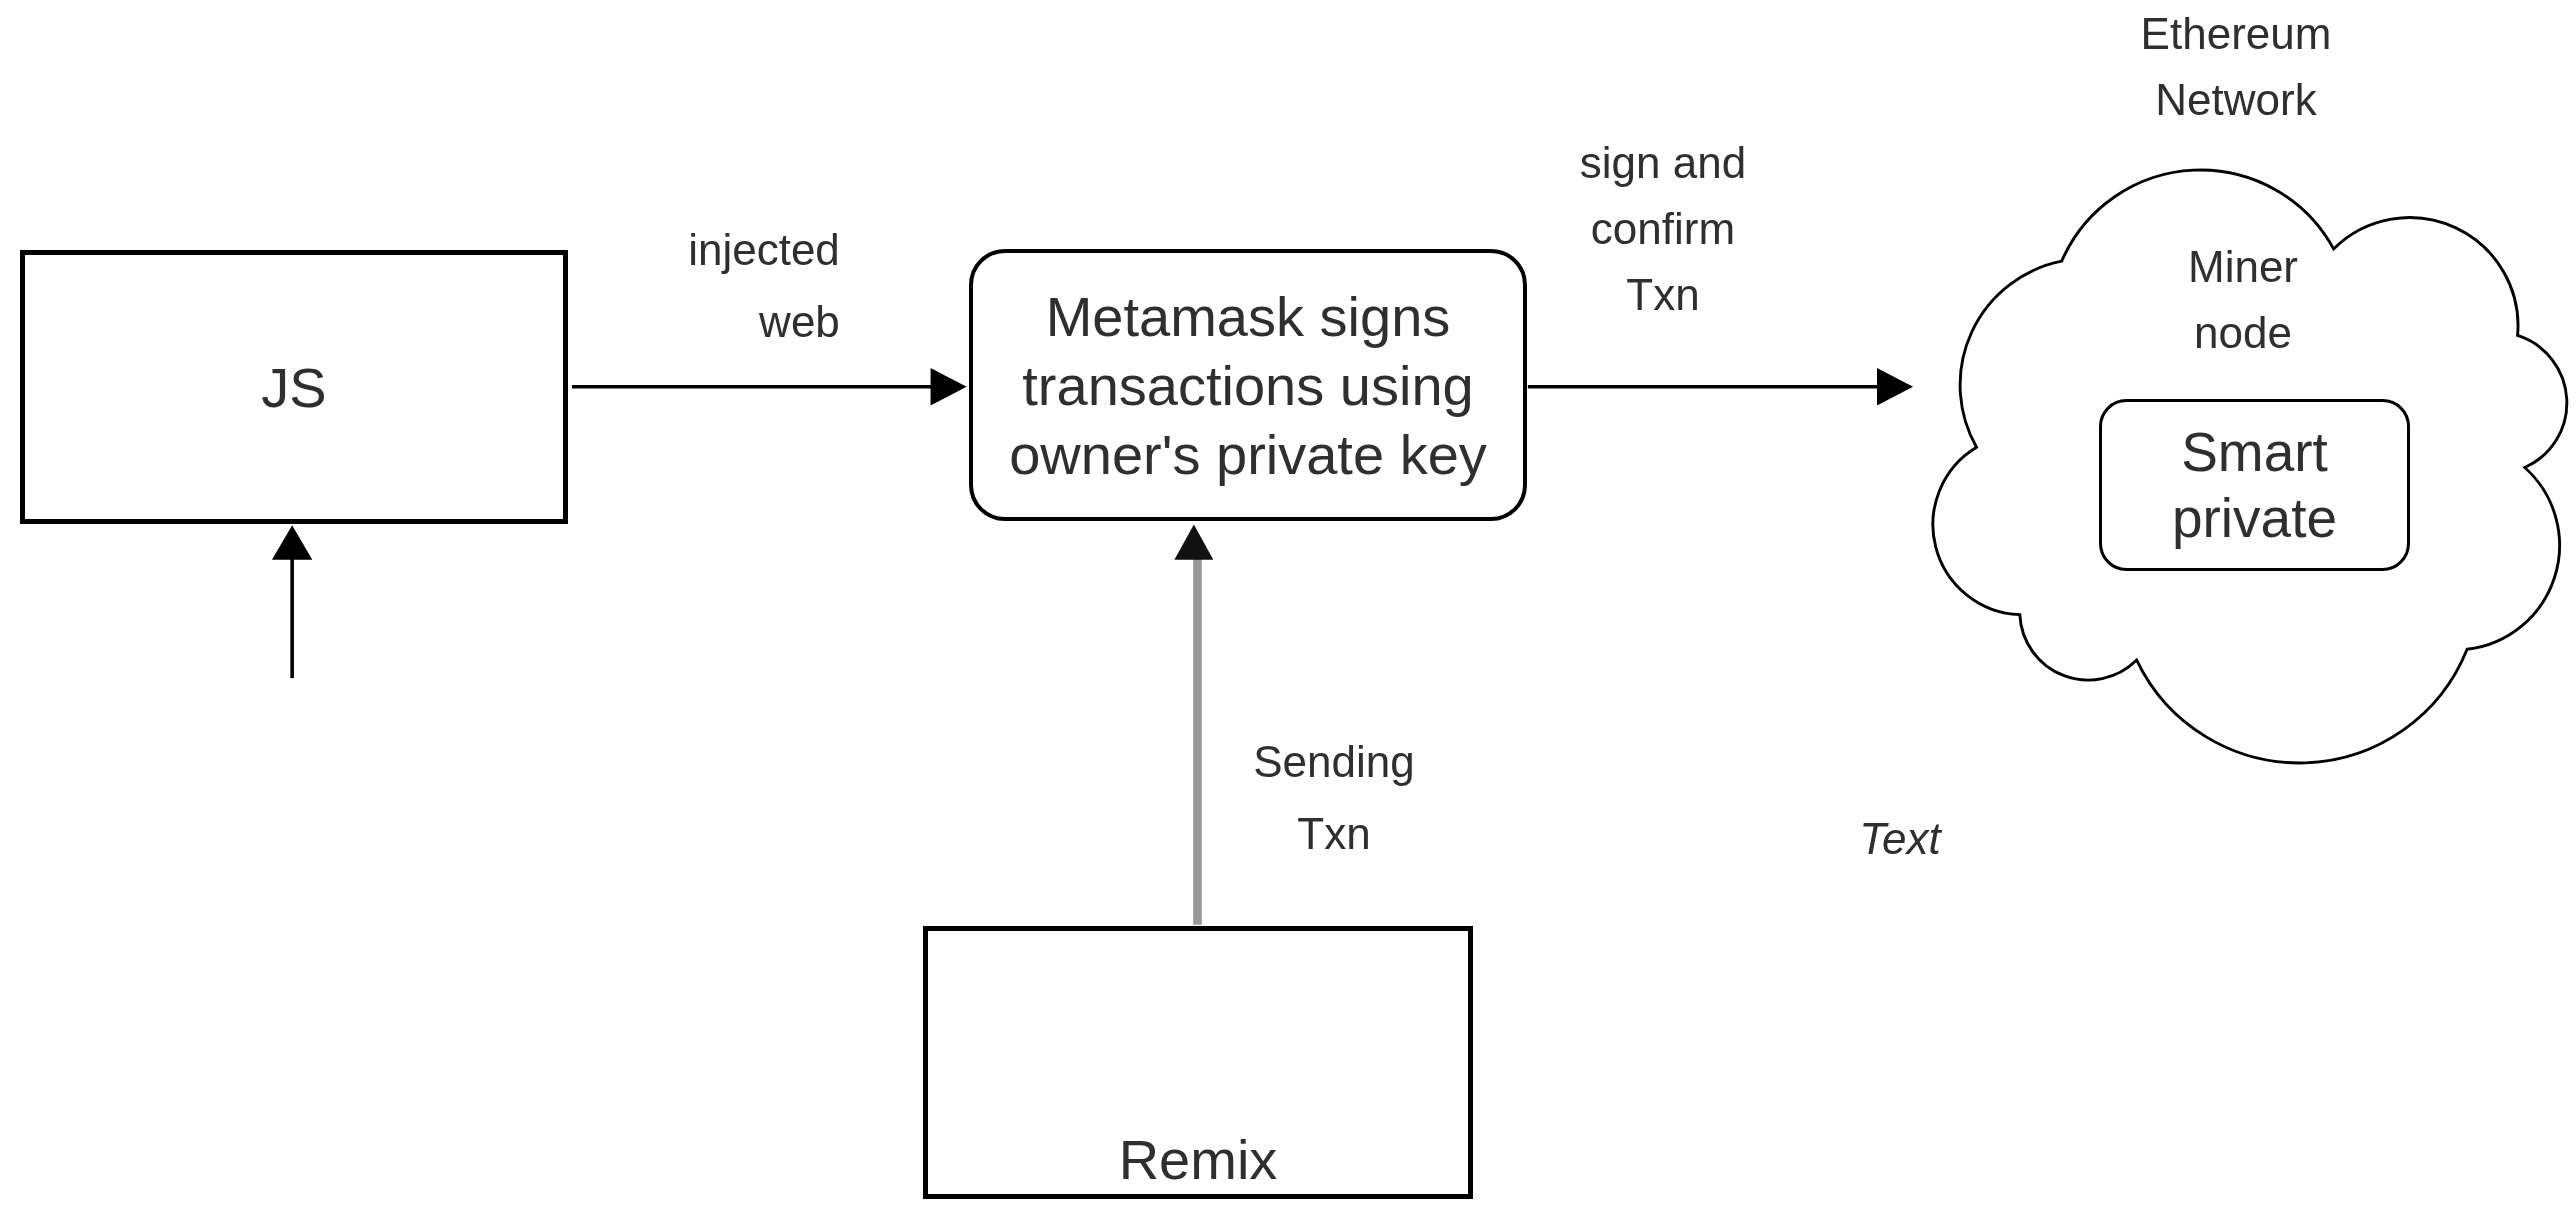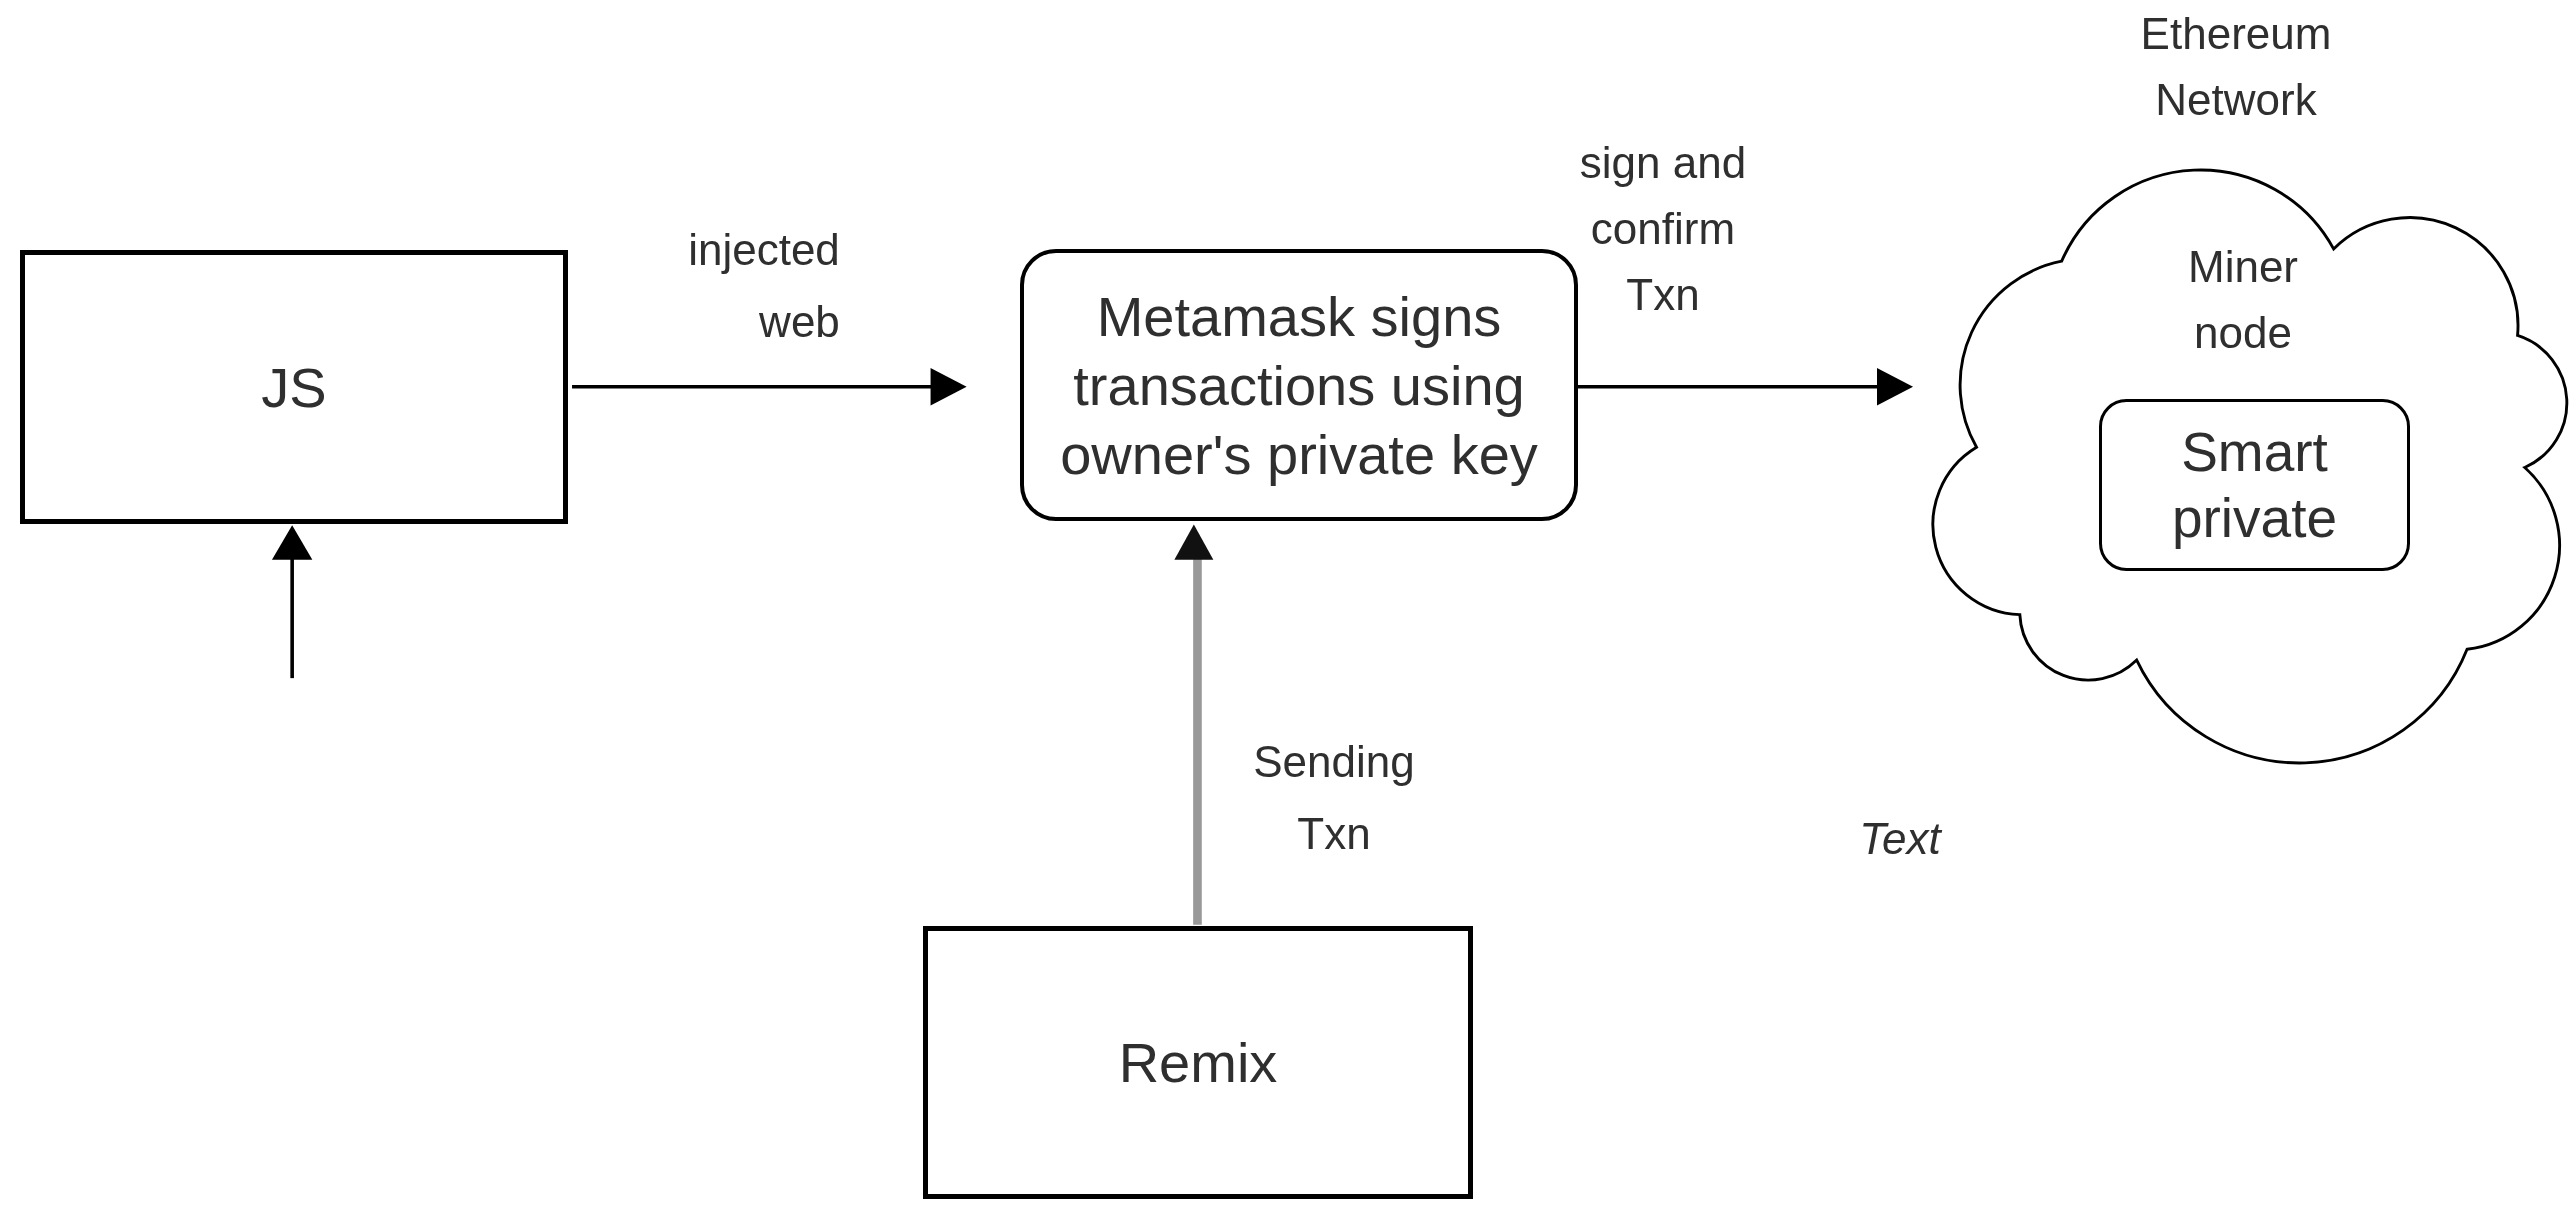--- a/index.html
+++ b/index.html
@@ -68,27 +68,27 @@
     <g>
       <line x1="1660" y1="1282" x2="1660" y2="772" stroke="#999999" stroke-width="12"></line>
       <polygon points="1655,727 1628,776 1682,776" fill="#111111"></polygon>
     </g>
   </svg>
 
   <div class="node box-square" style="left:20px;top:250px;width:548px;height:274px;">
     <span>JS</span>
   </div>
 
-  <div class="node box-rounded" style="left:1020px;top:249px;width:558px;height:272px;">
+  <div class="node box-rounded" style="left:969px;top:249px;width:558px;height:272px;">
     <span>Metamask signs
 transactions using
 owner's private key</span>
   </div>
 
-  <div class="node box-square" style="left:923px;top:926px;width:550px;height:273px;">
+  <div class="node box-square" style="left:923px;top:926px;width:550px;height:273px;align-items:flex-end;">
     <span>Remix</span>
   </div>
 
   <div class="node box-rounded-sm" style="left:2099px;top:399px;width:311px;height:172px;font-size:55px;line-height:66px;">
     <span>Smart
 private</span>
   </div>
 
   <div class="lbl" style="left:2236px;top:1.4px;line-height:66px;">Ethereum
 Network</div>

